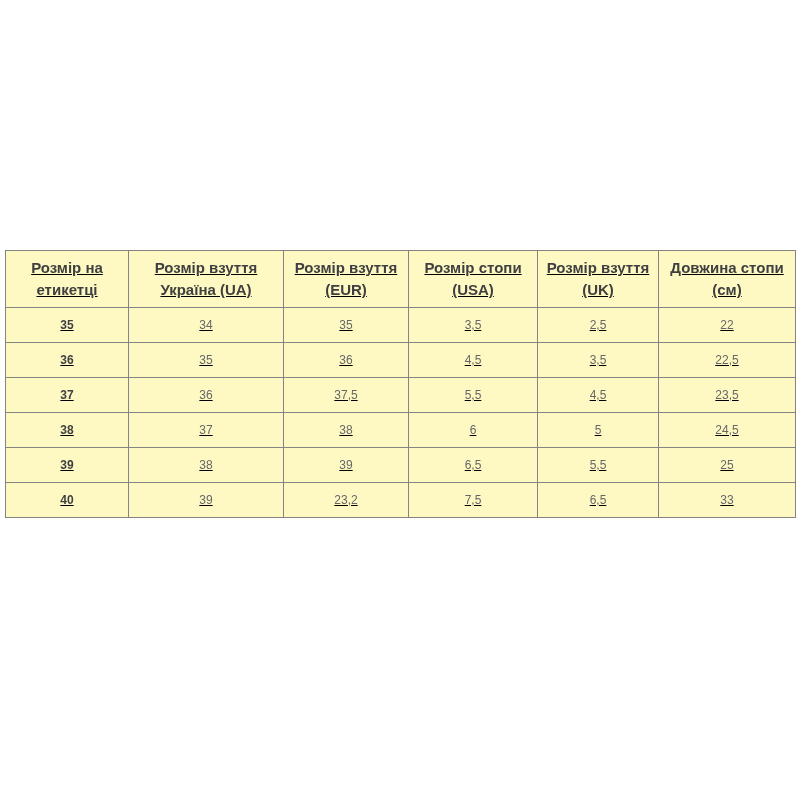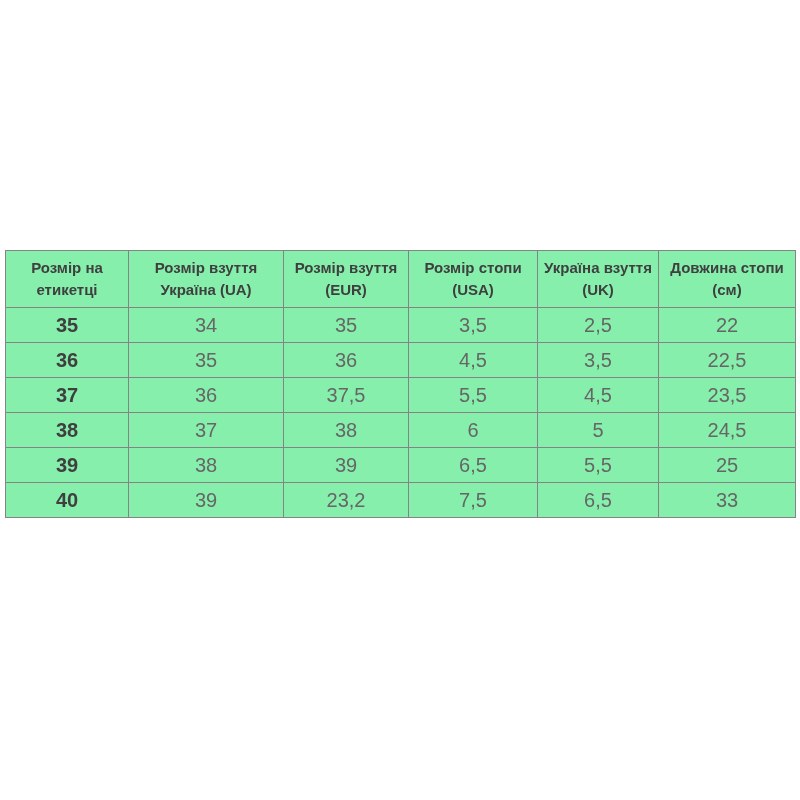--- a/index.html
+++ b/index.html
@@ -16,39 +16,40 @@
   }
   .table-wrap {
     position: absolute;
     top: 250px;
     left: 5px;
   }
   table.size-table {
     border-collapse: collapse;
     table-layout: fixed;
     width: 790px;
-    background: #86efac;
+    background: #fef9c3;
+    text-decoration: underline;
   }
   table.size-table th,
   table.size-table td {
     border: 1px solid #848484;
     text-align: center;
     vertical-align: middle;
   }
   table.size-table th {
     height: 52px;
     font-size: 15px;
     font-weight: bold;
     color: #3f3f3f;
     line-height: 1.45;
     padding: 2px 5px;
   }
   table.size-table td {
     height: 34px;
-    font-size: 20px;
+    font-size: 12px;
     font-weight: normal;
     color: #666666;
     padding: 0 4px;
   }
   table.size-table td.first-col {
     font-weight: bold;
     color: #3f3f3f;
   }
 </style>
 </head>
@@ -63,21 +64,21 @@
         <col style="width: 129px;">
         <col style="width: 121px;">
         <col style="width: 137px;">
       </colgroup>
     <thead>
       <tr>
           <th>Розмір на етикетці</th>
           <th>Розмір взуття Україна (UA)</th>
           <th>Розмір взуття (EUR)</th>
           <th>Розмір стопи (USA)</th>
-          <th>Україна взуття (UK)</th>
+          <th>Розмір взуття (UK)</th>
           <th>Довжина стопи (см)</th>
         </tr>
     </thead>
     <tbody>
         <tr>
           <td class="first-col">35</td>
           <td>34</td>
           <td>35</td>
           <td>3,5</td>
           <td>2,5</td>

